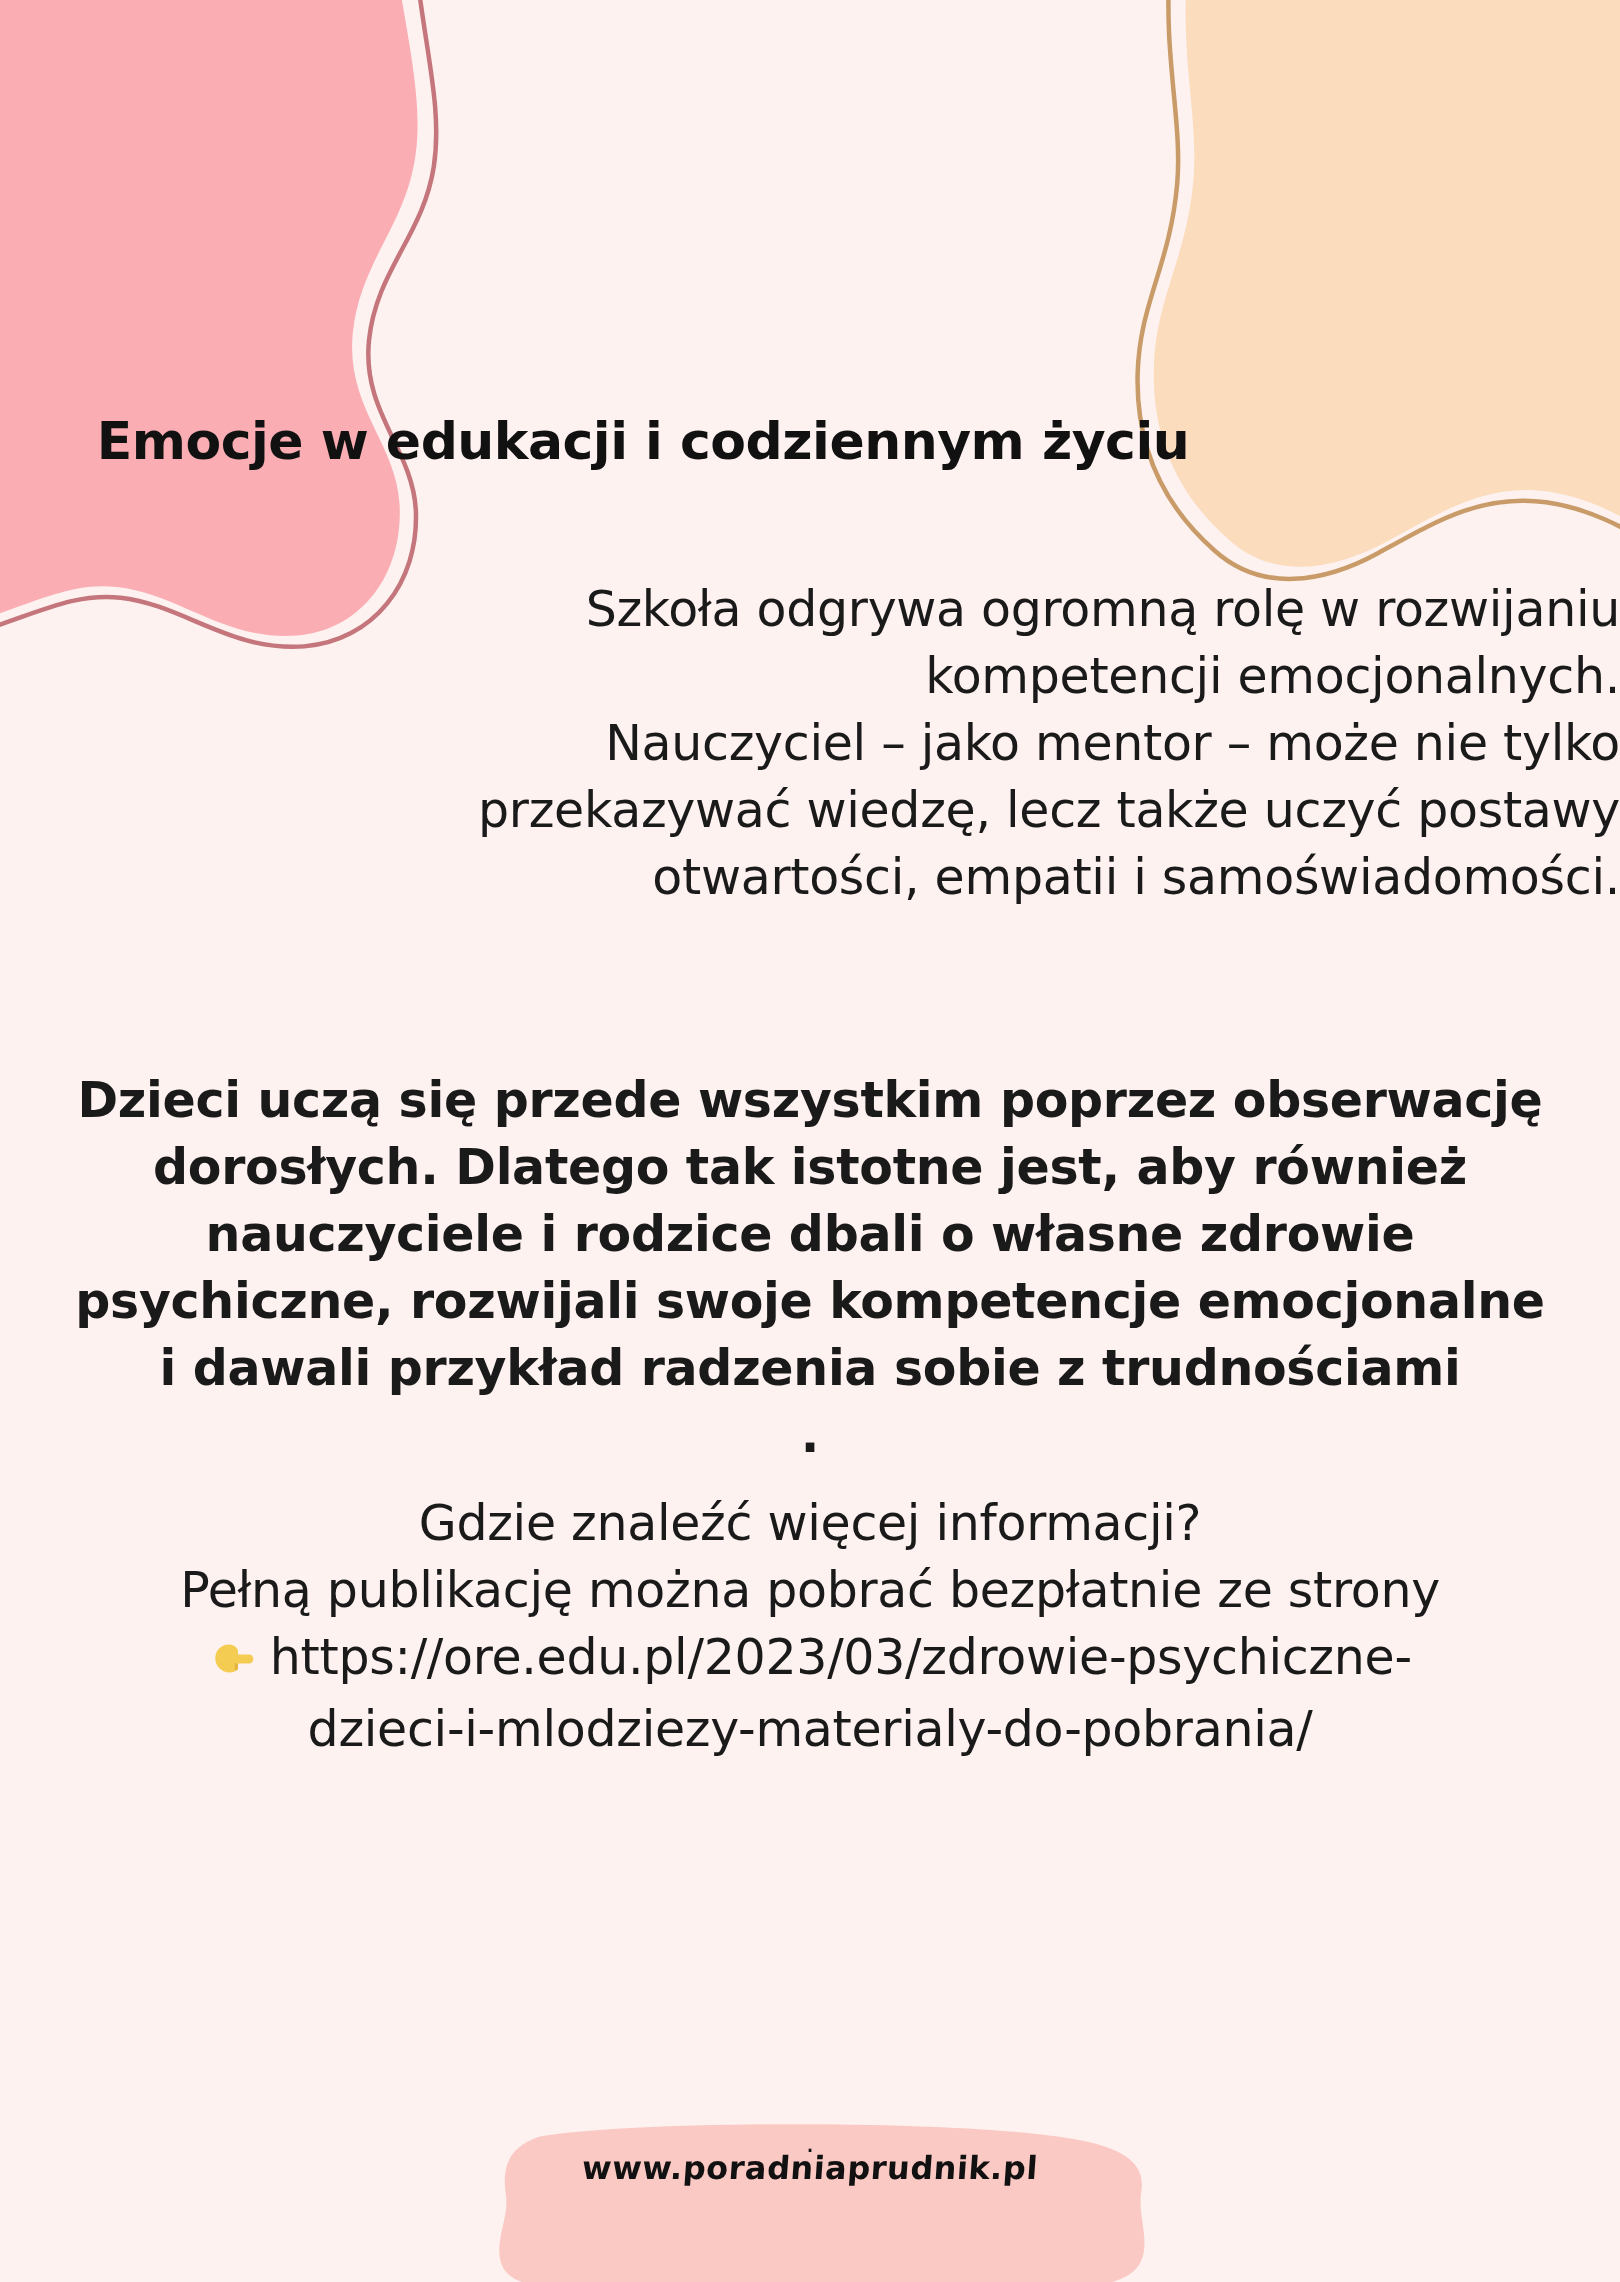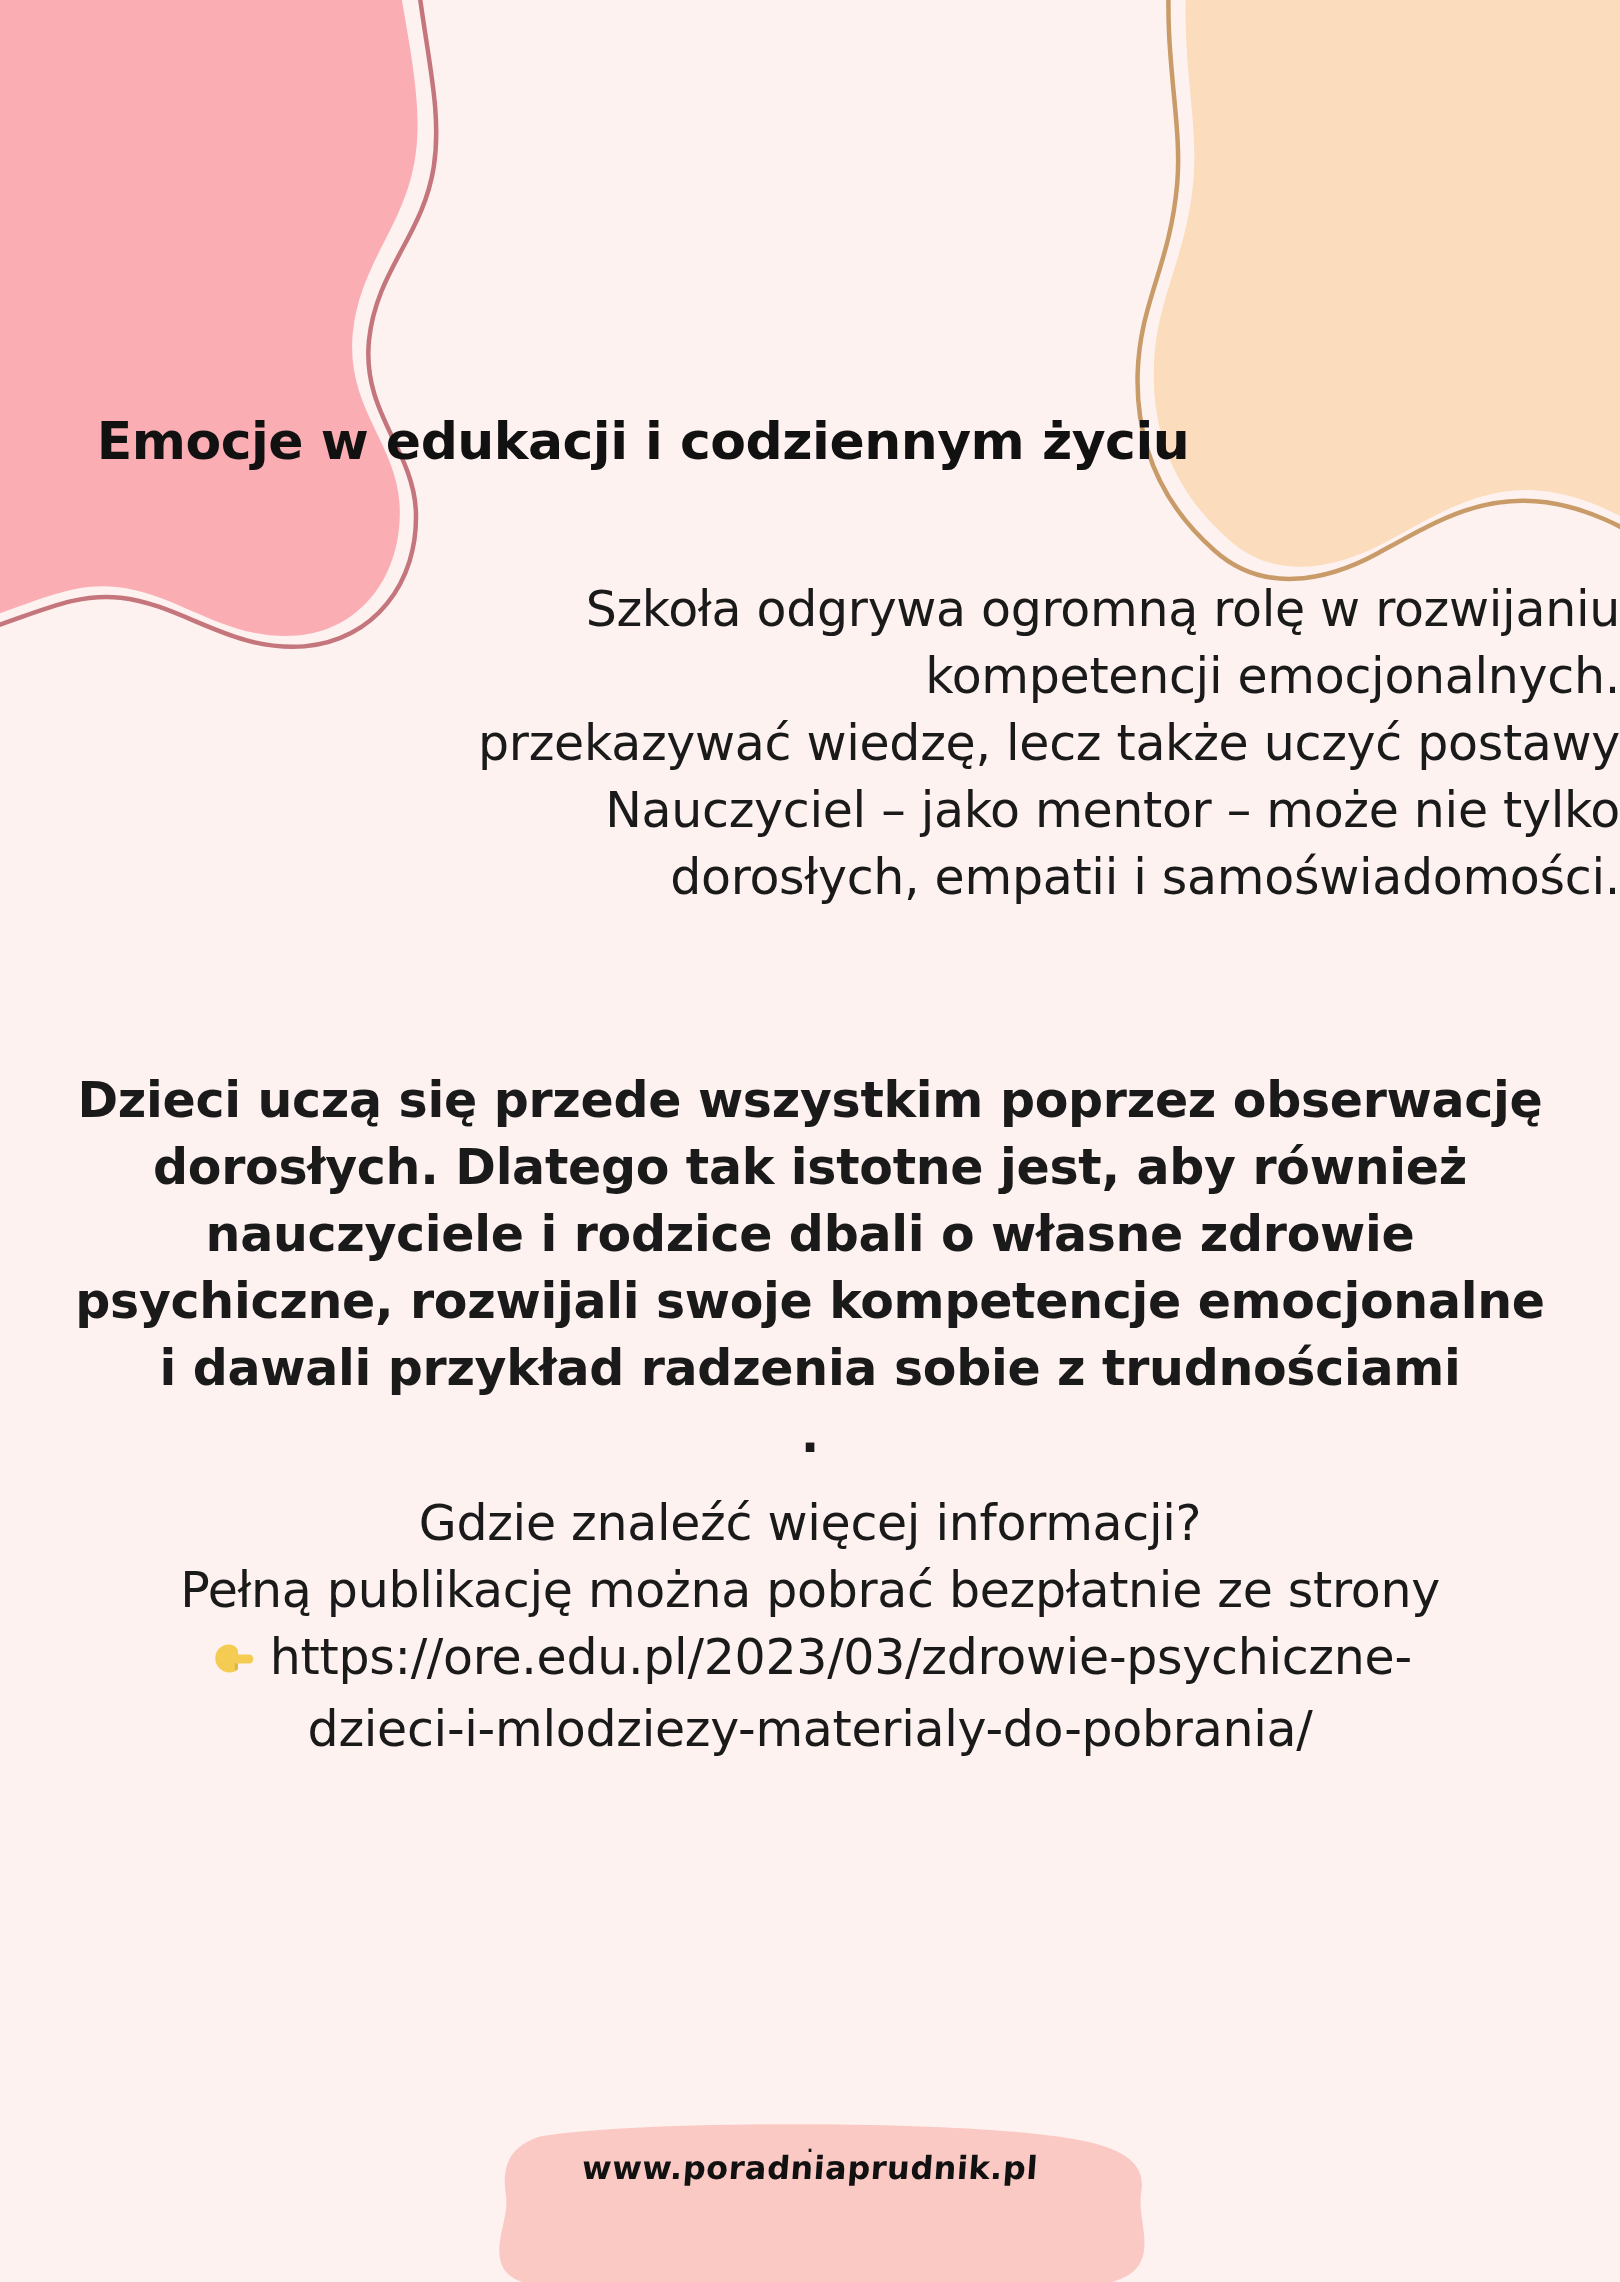--- a/index.html
+++ b/index.html
@@ -183,23 +183,23 @@
              C 1780,567 1822,598 1860,618" fill="none" stroke="#C99B68" stroke-width="5" stroke-linecap="round"></path>
   </svg>
 
   <div class="content">
 
     <h1 class="poster-title">Emocje w edukacji i codziennym życiu</h1>
 
     <div class="body-block" id="para1">
       <p>Szkoła odgrywa ogromną rolę w rozwijaniu</p>
       <p>kompetencji emocjonalnych.</p>
+      <p>Nauczyciel – jako mentor – może nie tylko</p>
       <p>przekazywać wiedzę, lecz także uczyć postawy</p>
-      <p>Nauczyciel – jako mentor – może nie tylko</p>
-      <p>dorosłych, empatii i samoświadomości.</p>
+      <p>otwartości, empatii i samoświadomości.</p>
     </div>
 
     <div class="body-block" id="para2">
       <p>Dzieci uczą się przede wszystkim poprzez obserwację</p>
       <p>dorosłych. Dlatego tak istotne jest, aby również</p>
       <p>nauczyciele i rodzice dbali o własne zdrowie</p>
       <p>psychiczne, rozwijali swoje kompetencje emocjonalne</p>
       <p>i dawali przykład radzenia sobie z trudnościami</p>
       <p class="lone-dot">.</p>
     </div>

